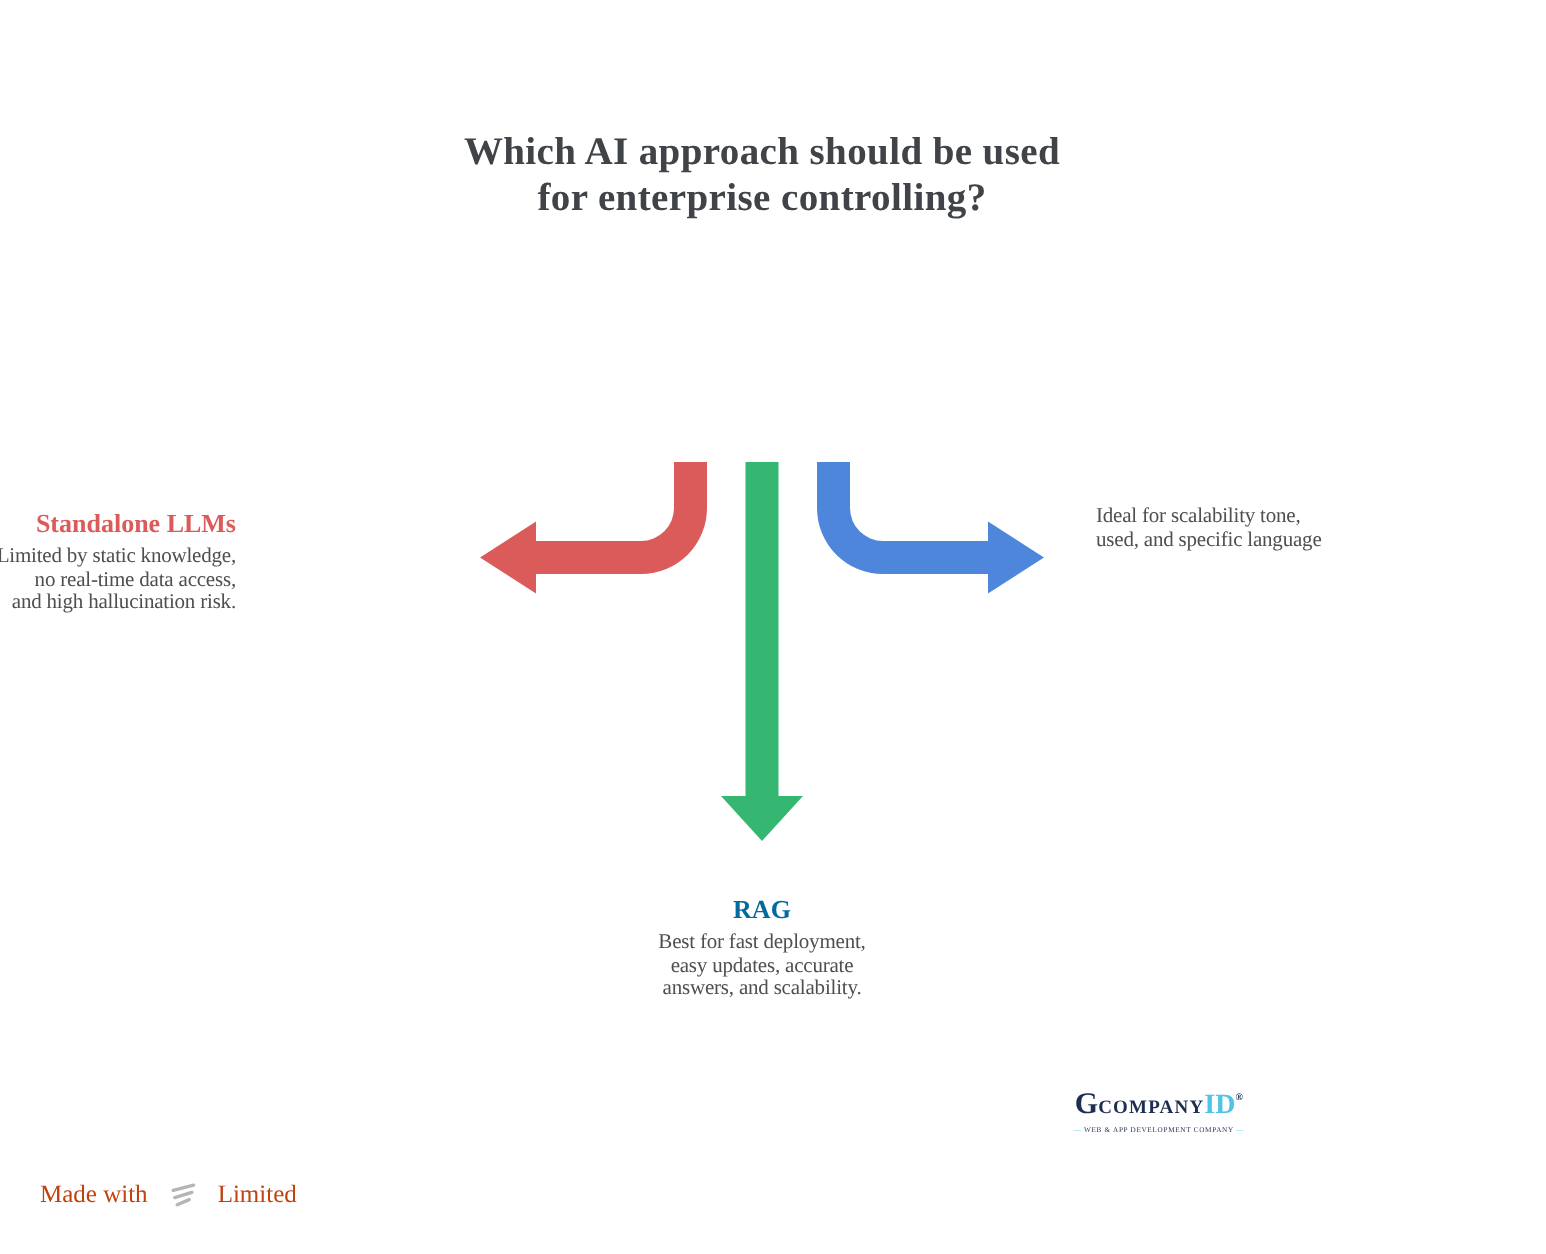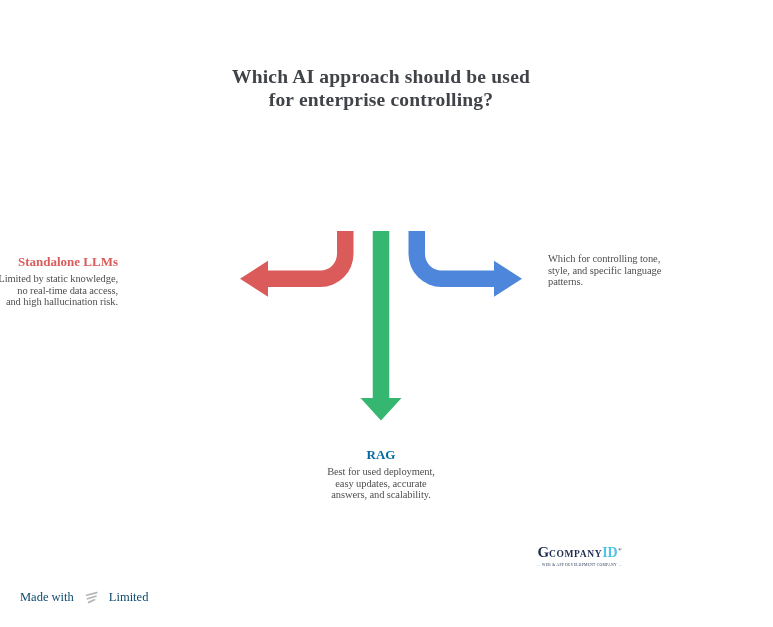--- a/index.html
+++ b/index.html
@@ -29,21 +29,21 @@
   .wordmark { color:#1E2D50; font-weight:bold; line-height:14px; white-space:nowrap; }
   .logo-g  { font-size:15px; }
   .logo-raffers { font-size:9.5px; letter-spacing:0.6px; }
   .logo-id { font-size:14px; color:#4FC3E8; }
   .logo-reg { font-size:5px; vertical-align:super; color:#1E2D50; }
   .logo-tagline { font-size:3.6px; color:#1E2D50; letter-spacing:0.35px; margin-top:1.5px; white-space:nowrap; }
   .logo-tagline .dash { color:#4FC3E8; }
 
   .napkin-credit {
     position:absolute; left:20px; top:590px; display:flex; align-items:center;
-    gap:10px; color:#0c4a6e; font-size:12.5px; text-decoration:none; cursor:pointer;
+    gap:10px; color:#c2410c; font-size:12.5px; text-decoration:none; cursor:pointer;
   }
   .napkin-icon { display:inline-block; }
 </style>
 </head>
 <body>
 
 <div class="canvas">
 
   <header class="title">
     <div>Which AI approach should be used</div>
@@ -57,28 +57,27 @@
   </svg>
 
   <section class="branch-left">
     <h2 class="branch-heading heading-red">Standalone LLMs</h2>
     <div class="branch-line">Limited by static knowledge,</div>
     <div class="branch-line">no real-time data access,</div>
     <div class="branch-line">and high hallucination risk.</div>
   </section>
 
   <section class="branch-right">
-    <div class="branch-line">Which for controlling tone,</div>
-    <div class="branch-line">style, and specific language</div>
-    <div class="branch-line">patterns.</div>
+    <div class="branch-line">Ideal for scalability tone,</div>
+    <div class="branch-line">used, and specific language</div>
   </section>
 
   <section class="branch-bottom">
     <h2 class="branch-heading heading-green">RAG</h2>
-    <div class="branch-line">Best for used deployment,</div>
+    <div class="branch-line">Best for fast deployment,</div>
     <div class="branch-line">easy updates, accurate</div>
     <div class="branch-line">answers, and scalability.</div>
   </section>
 
   <div class="brand-logo">
     <div class="wordmark">
       <span class="logo-g">G</span><span class="logo-raffers">COMPANY</span><span class="logo-id">ID</span><span class="logo-reg">®</span>
     </div>
     <div class="logo-tagline">
       <span class="dash">—</span>

